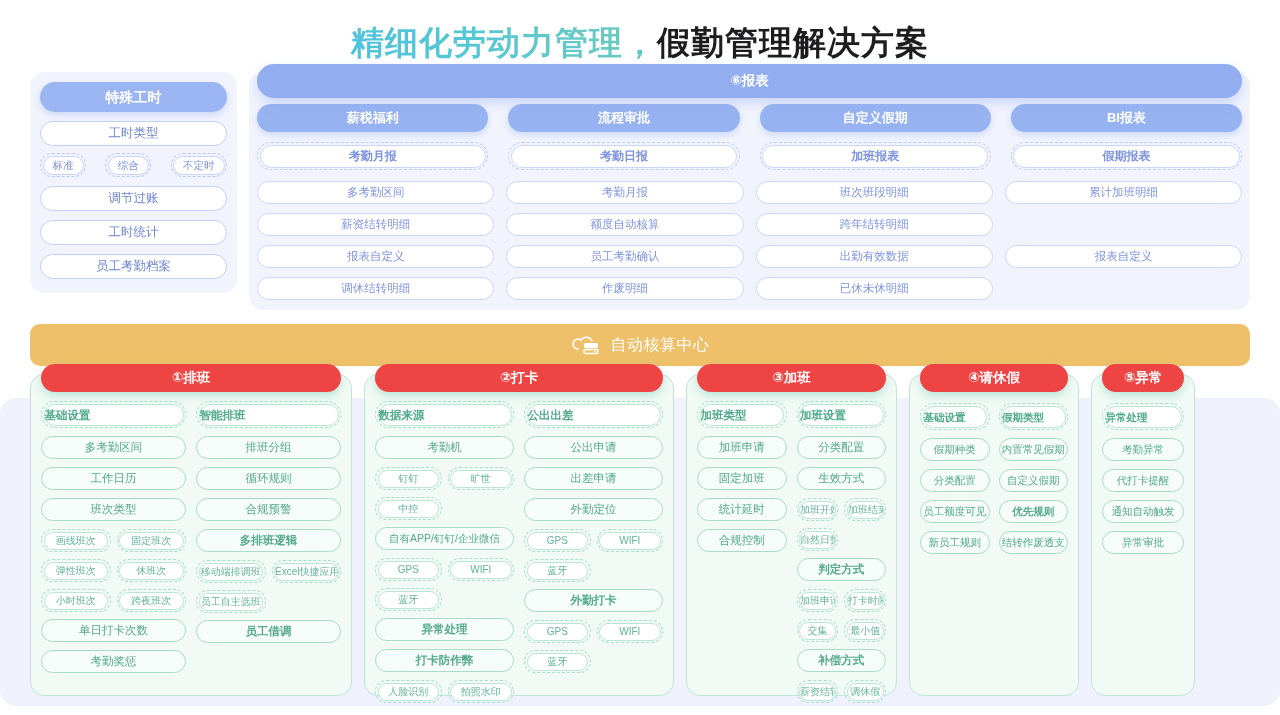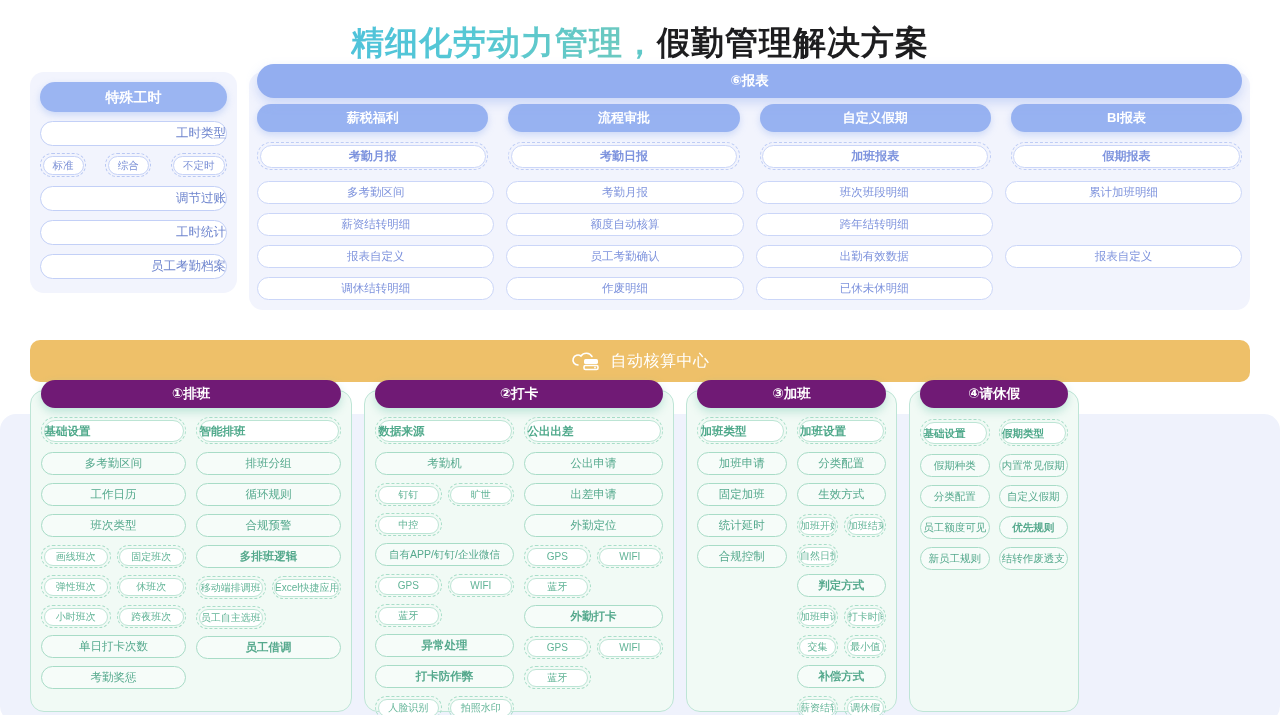--- a/index.html
+++ b/index.html
@@ -59,21 +59,21 @@
     line-height: 30px;
     box-shadow: 0 3px 7px rgba(155,181,242,.45);
   }
   .sp-pill {
     margin-top: 9px;
     height: 25px;
     line-height: 23px;
     border: 1px solid #C3D0F7;
     background: #ffffff;
     border-radius: 14px;
-    text-align: right;
+    text-align: center;
     font-size: 12.5px;
     color: #6E85CE;
   }
   .sp-chiprow {
     display: flex;
     gap: 6px;
     margin-top: 7px;
     justify-content: space-between;
   }
   .dashwrap {
@@ -162,21 +162,21 @@
     line-height: 21px;
     text-align: center;
     font-size: 11.5px;
     color: #7E93DD;
     white-space: nowrap;
   }
   .rep-chip.empty { border: none; background: transparent; }
 
   
   .auto-banner {
-    margin: 30px 30px 0 30px;
+    margin: 14px 30px 0 30px;
     background: #EEC069;
     border-radius: 10px;
     height: 42px;
     display: flex;
     align-items: center;
     justify-content: center;
     gap: 10px;
     color: #ffffff;
     font-size: 16px;
     letter-spacing: .5px;
@@ -212,21 +212,21 @@
   }
   .gcard.c1 { width: 322px; }
   .gcard.c2 { width: 310px; }
   .gcard.c3 { width: 211px; }
   .gcard.c4 { width: 170px; }
   .gcard.c5 { width: 104px; }
 
   .g-head {
     position: relative;
     top: -11px;
-    background: #701a75;
+    background: #ef4444;
     color: #ffffff;
     height: 28px;
     line-height: 28px;
     border-radius: 15px;
     text-align: center;
     font-size: 13.5px;
     font-weight: 600;
     box-shadow: 0 4px 9px rgba(126,205,182,.45);
   }
   .g-body { display: flex; gap: 10px; margin-top: -2px; }
@@ -612,15 +612,27 @@
         <div class="g-pill" style="font-size:10.5px">自定义假期</div>
 
         <div class="g-pill" style="font-size:10.5px">员工额度可见</div>
         <div class="g-pill strong" style="font-size:10.5px">优先规则</div>
 
         <div class="g-pill" style="font-size:10.5px">新员工规则</div>
         <div class="g-pill" style="font-size:10.5px">结转作废透支</div>
       </div>
     </div>
 
+    <div class="gcard c5">
+      <div class="g-head">⑤异常</div>
+      <div>
+        <div class="g-sub">
+            <div class="inner" style="font-size:10.5px">异常处理</div>
+          </div>
+        <div class="g-pill" style="font-size:10.5px">考勤异常</div>
+        <div class="g-pill" style="font-size:10.5px">代打卡提醒</div>
+        <div class="g-pill" style="font-size:10.5px">通知自动触发</div>
+        <div class="g-pill" style="font-size:10.5px">异常审批</div>
+      </div>
+    </div>
 
   </div>
 </div>
 
 </body></html>

